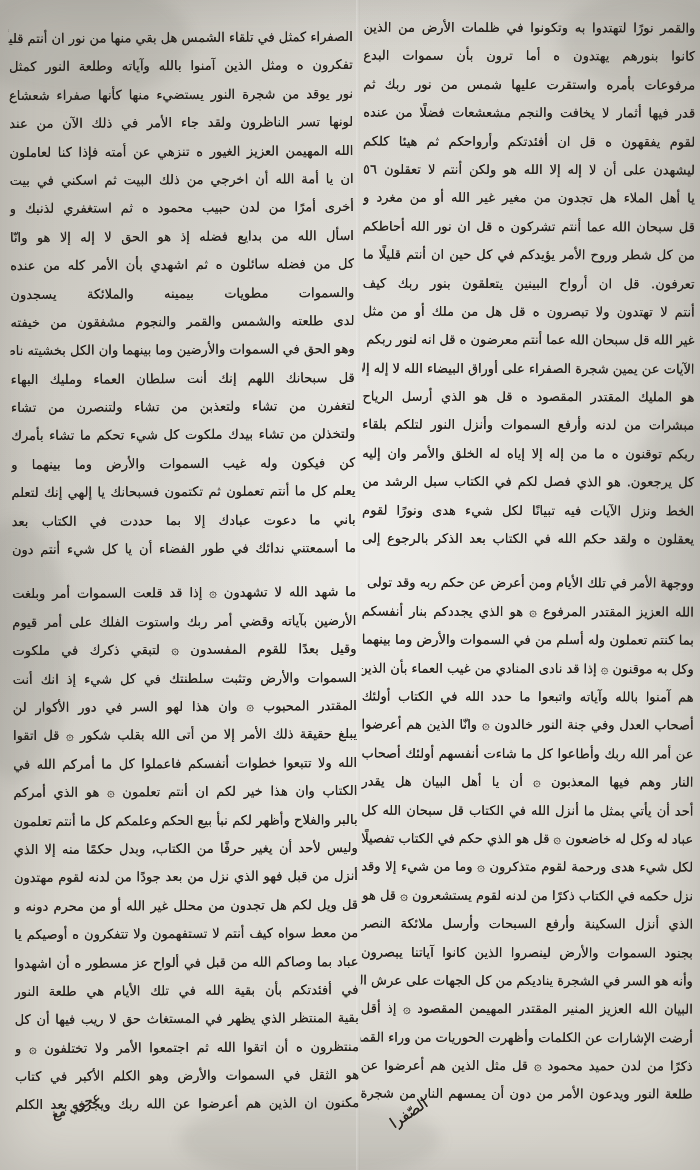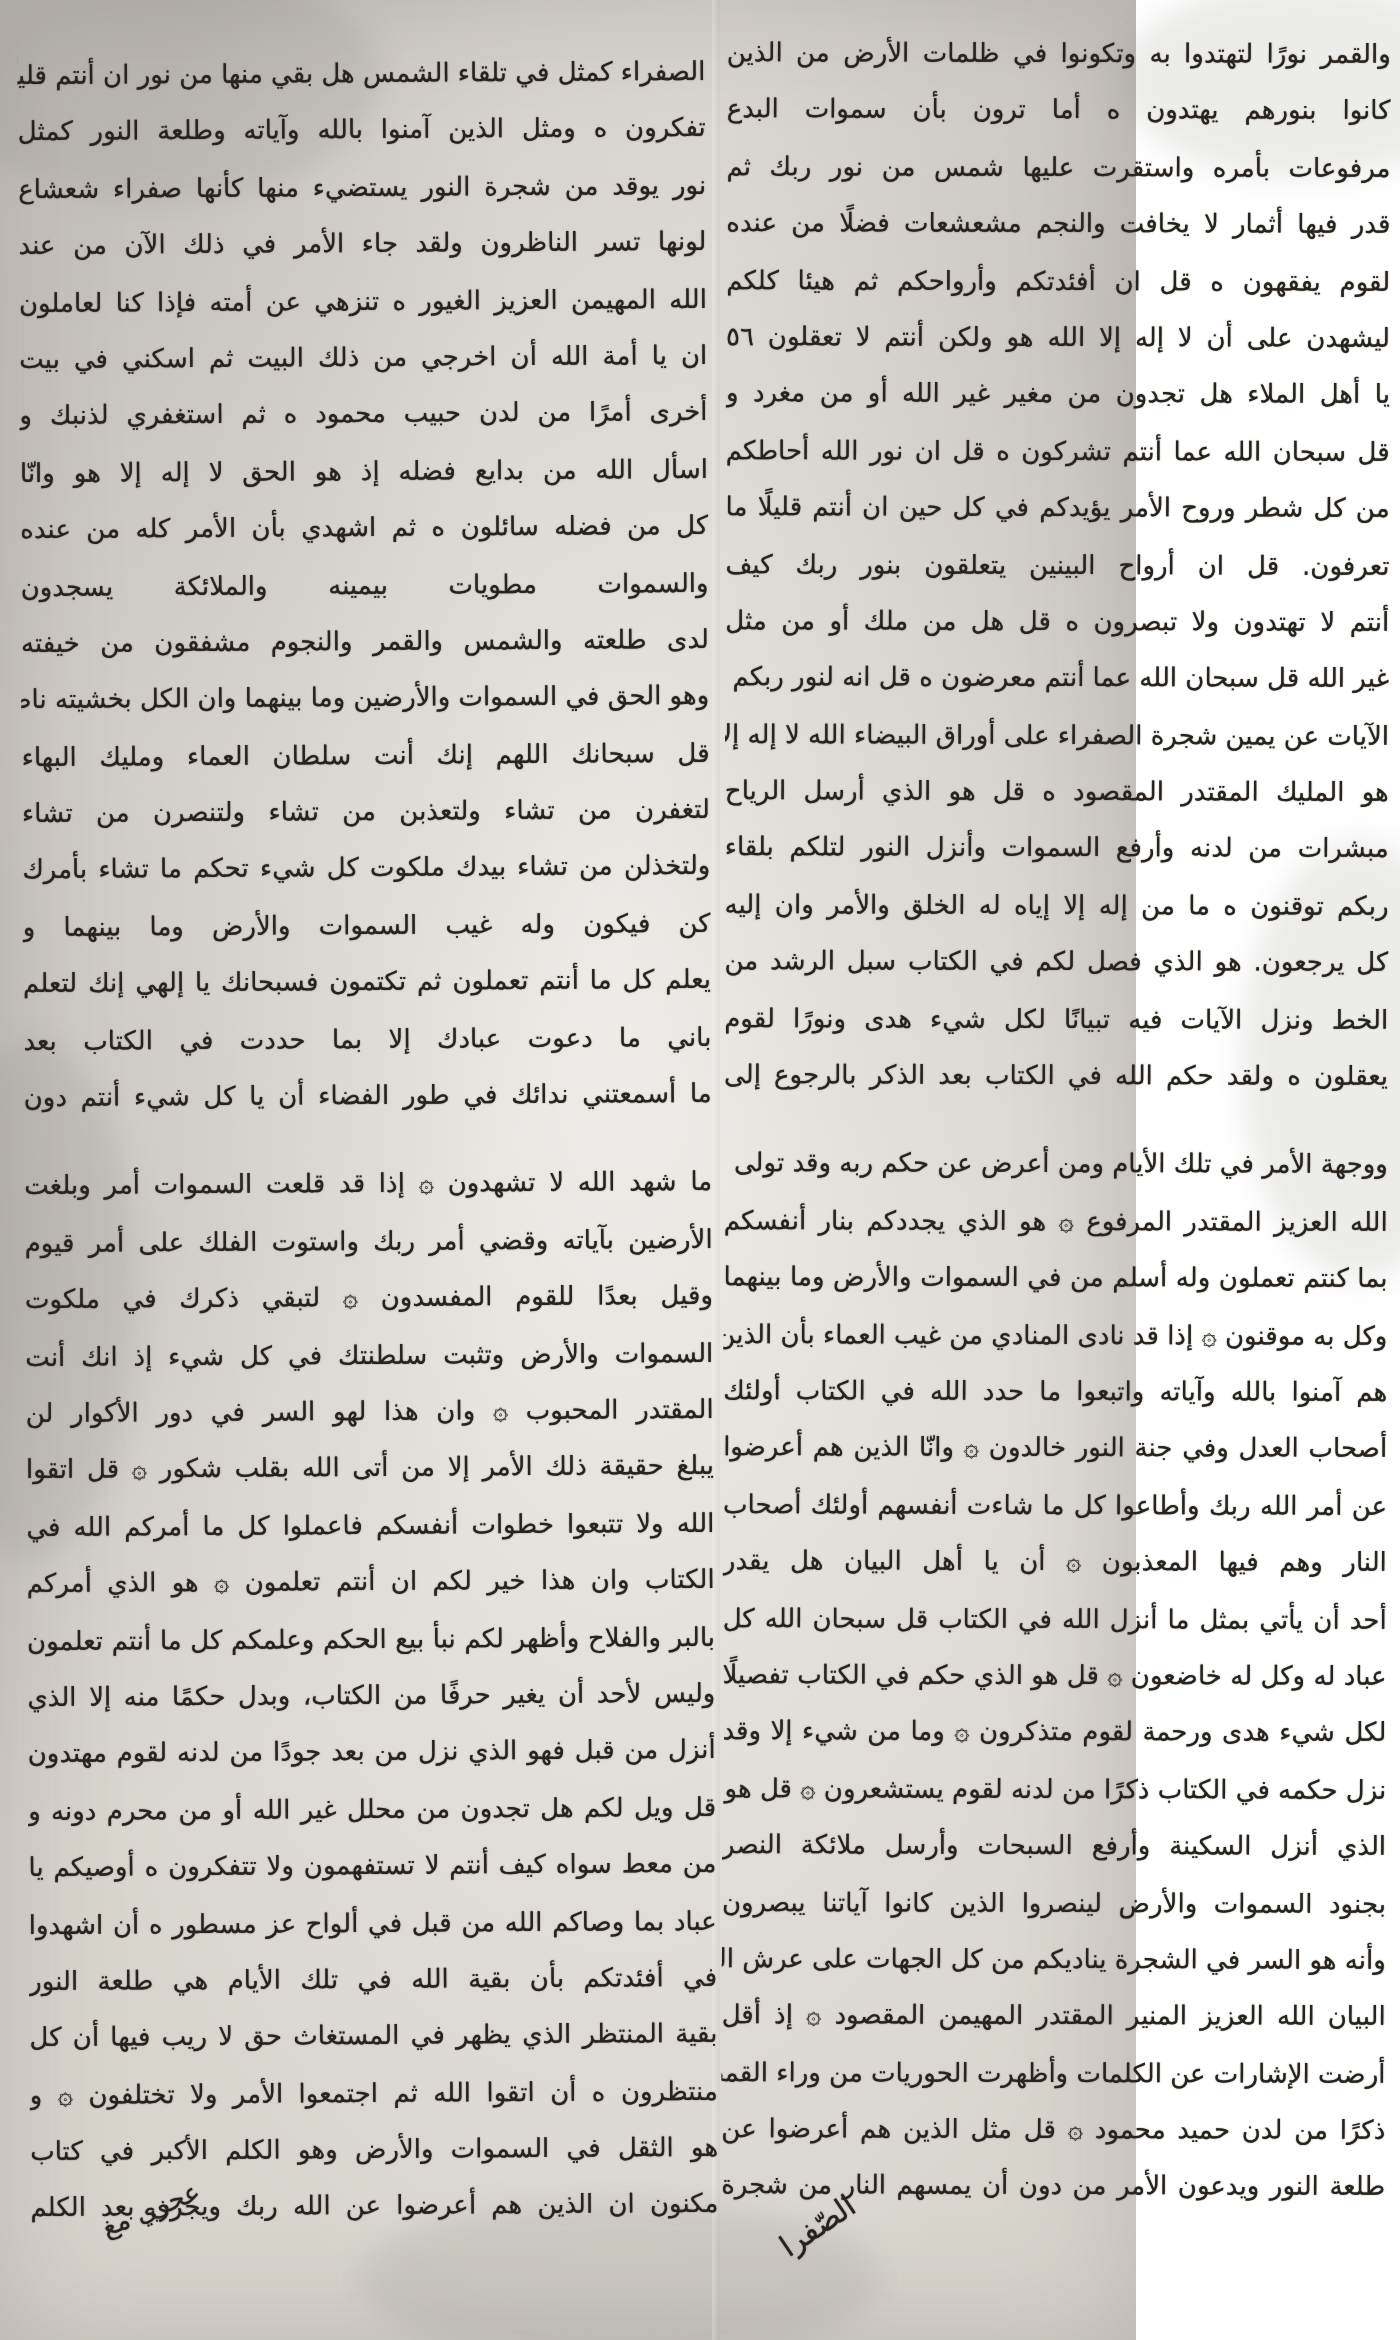--- a/index.html
+++ b/index.html
@@ -1,18 +1,18 @@
 <!DOCTYPE html>
 <html lang="ar"><head>
 <meta charset="utf-8">
 <style>
   html,body{margin:0;padding:0;}
   body{width:700px;height:1170px;overflow:hidden;
        font-family:"DejaVu Sans",sans-serif;}
-  .page{position:relative;width:568px;height:1170px;
+  .page{position:relative;width:700px;height:1170px;
     background:
       radial-gradient(ellipse at 12% 6%, rgba(115,113,106,.20), transparent 42%),
       radial-gradient(ellipse at 96% 15%, rgba(120,118,112,.16), transparent 38%),
       radial-gradient(ellipse at 4% 55%, rgba(118,116,110,.14), transparent 30%),
       radial-gradient(ellipse at 55% 45%, rgba(255,255,255,.55), transparent 75%),
       #d8d5cd;
     box-shadow:inset 0 0 60px rgba(90,88,82,.25);}
   .stain{position:absolute;border-radius:50%;filter:blur(7px);
     background:rgba(108,106,100,.13);pointer-events:none;}
   .col{position:absolute;direction:rtl;}

